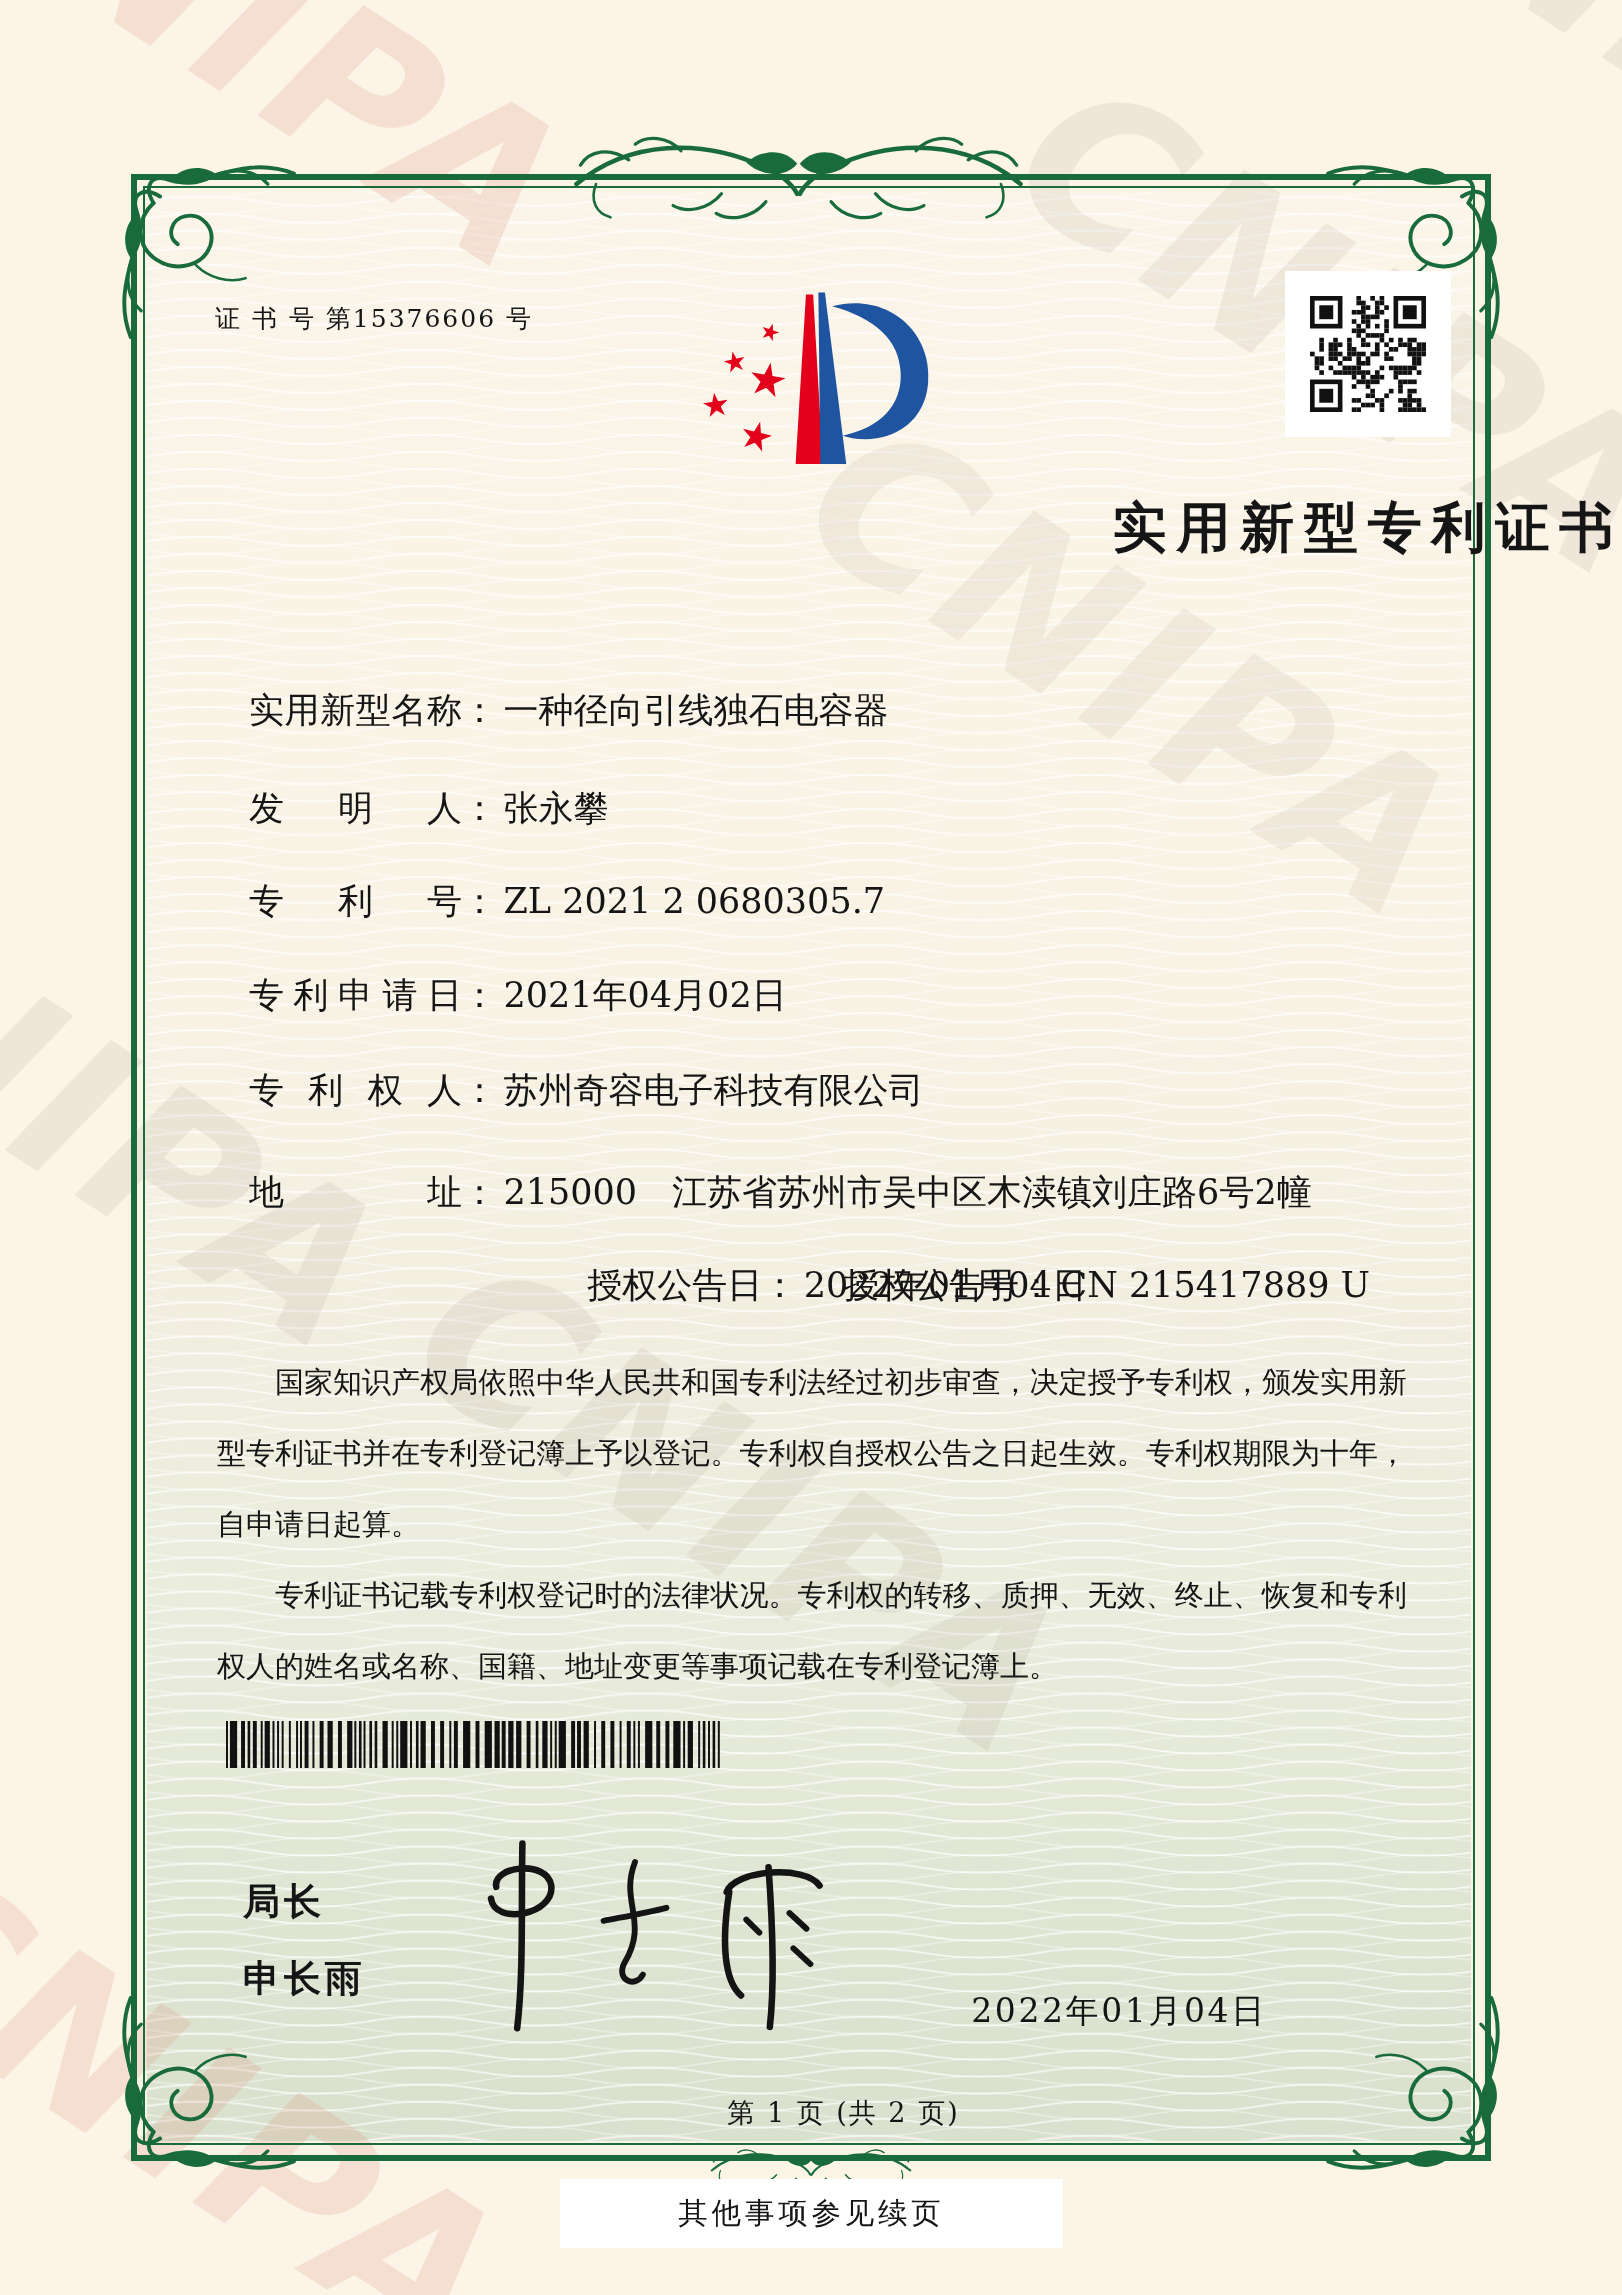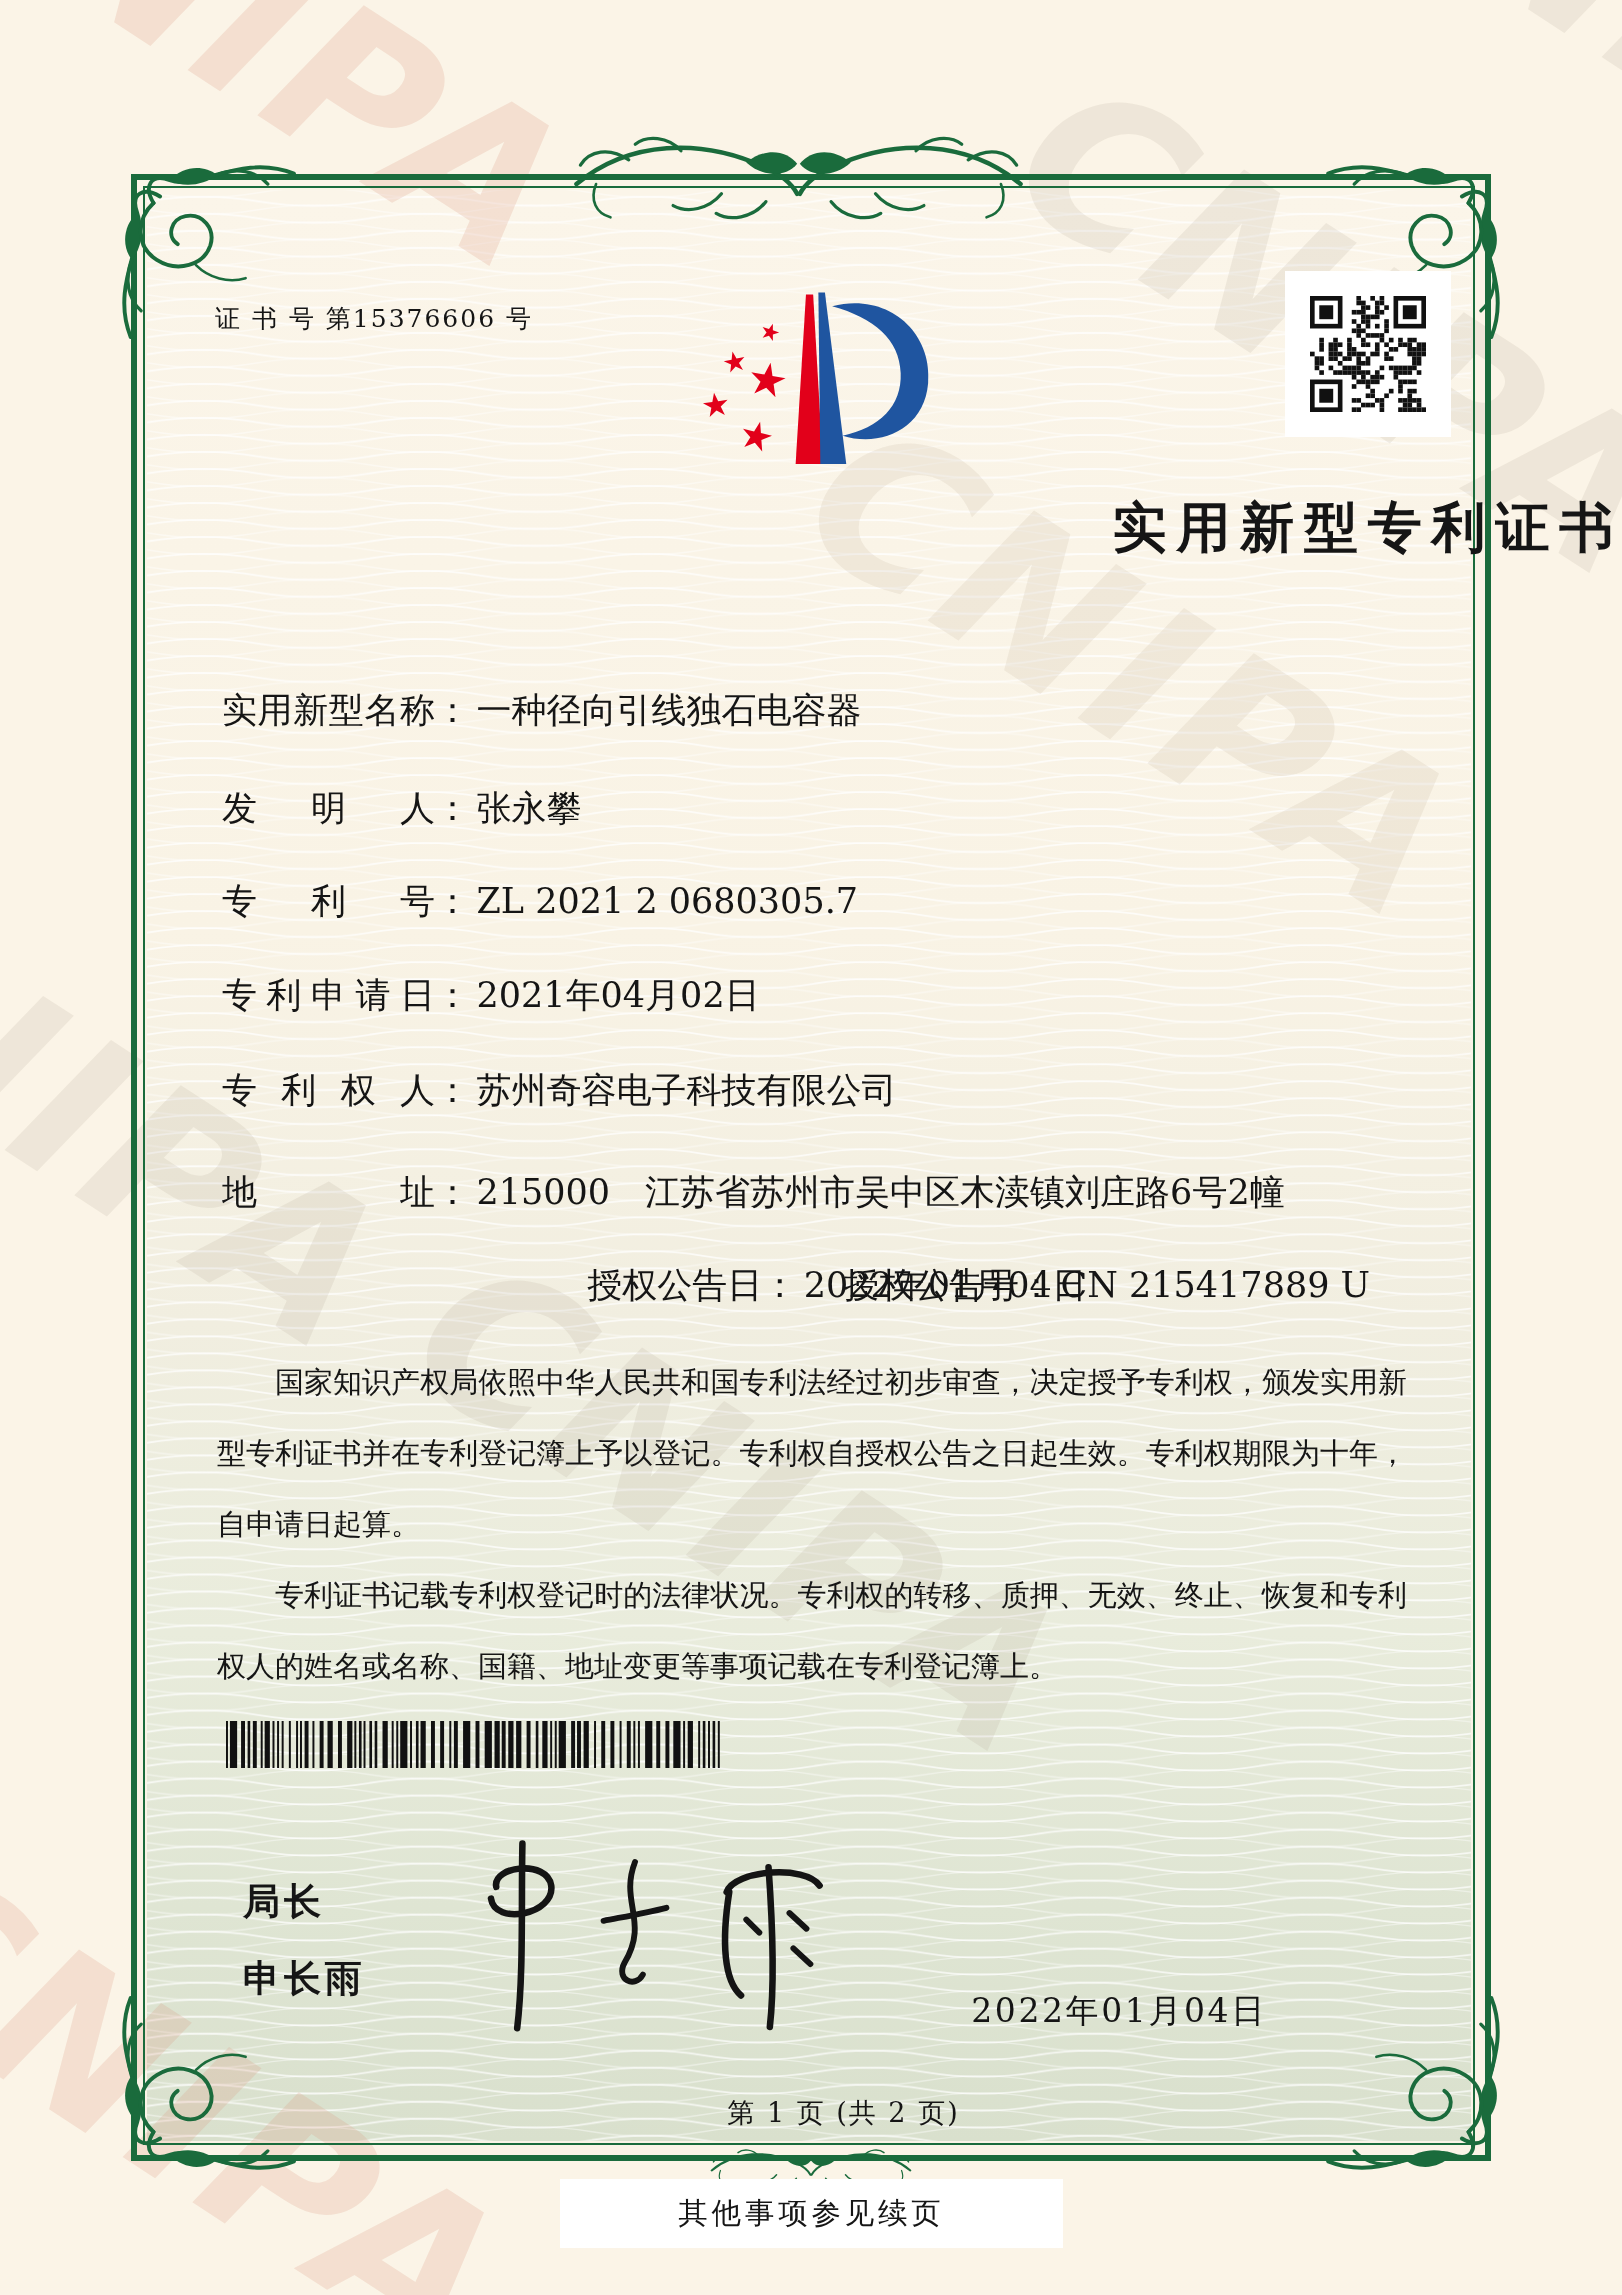--- a/index.html
+++ b/index.html
@@ -33,21 +33,21 @@
   .cert-no{left:215px;top:302px;font-size:25px;letter-spacing:2px;z-index:6;}
   .logo{left:691px;top:274px;width:243px;height:190px;z-index:6;}
   .logo svg{display:block;width:100%;height:100%;}
   .qr{left:1285px;top:271px;width:166px;height:166px;background:#ffffff;z-index:6;}
   .qr svg{position:absolute;left:25px;top:25px;width:116px;height:116px;}
   .title{left:0;top:492px;width:1623px;text-align:right;font-size:54px;font-weight:bold;
          letter-spacing:9.8px;z-index:6;}
 
   
   .frow{left:222px;width:1230px;font-size:35px;z-index:6;white-space:nowrap;}
-  .flabel{display:inline-block;width:213px;text-align:justify;text-align-last:justify;vertical-align:bottom;}
+  .flabel{display:inline-block;width:213px;text-align:justify;text-align-last:justify;vertical-align:bottom;margin-left:27px;}
   .fvalue{margin-left:6.5px;}
   .grant2{position:absolute;left:622px;top:0;white-space:nowrap;}
 
   
   .body-text{left:217px;top:1347px;width:1190px;font-size:29px;line-height:71px;
              text-align:justify;z-index:6;}
   .body-text p{margin:0;text-indent:58px;}
 
   
   .barcode{left:226px;top:1721px;width:501px;height:47px;z-index:6;}

